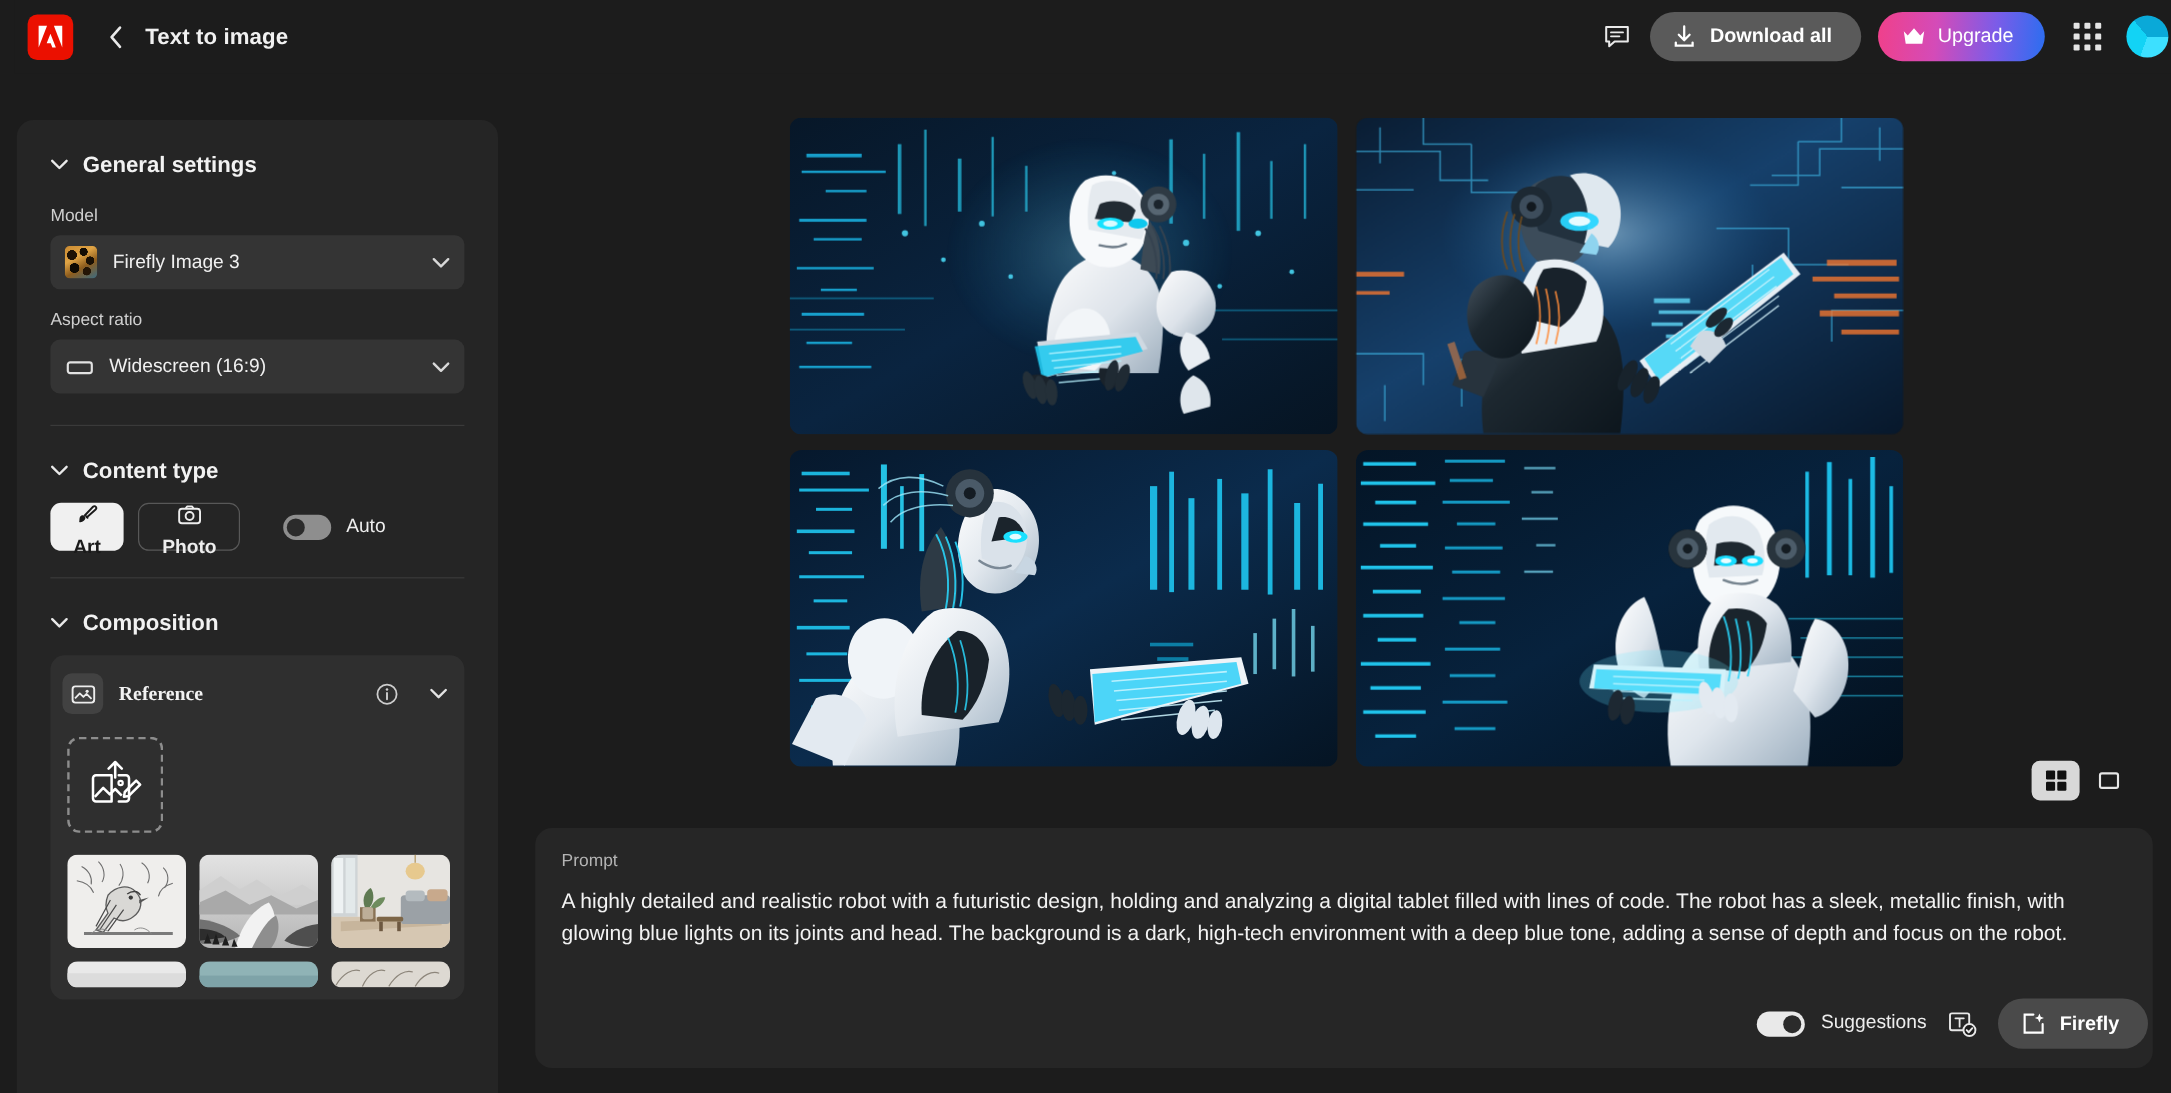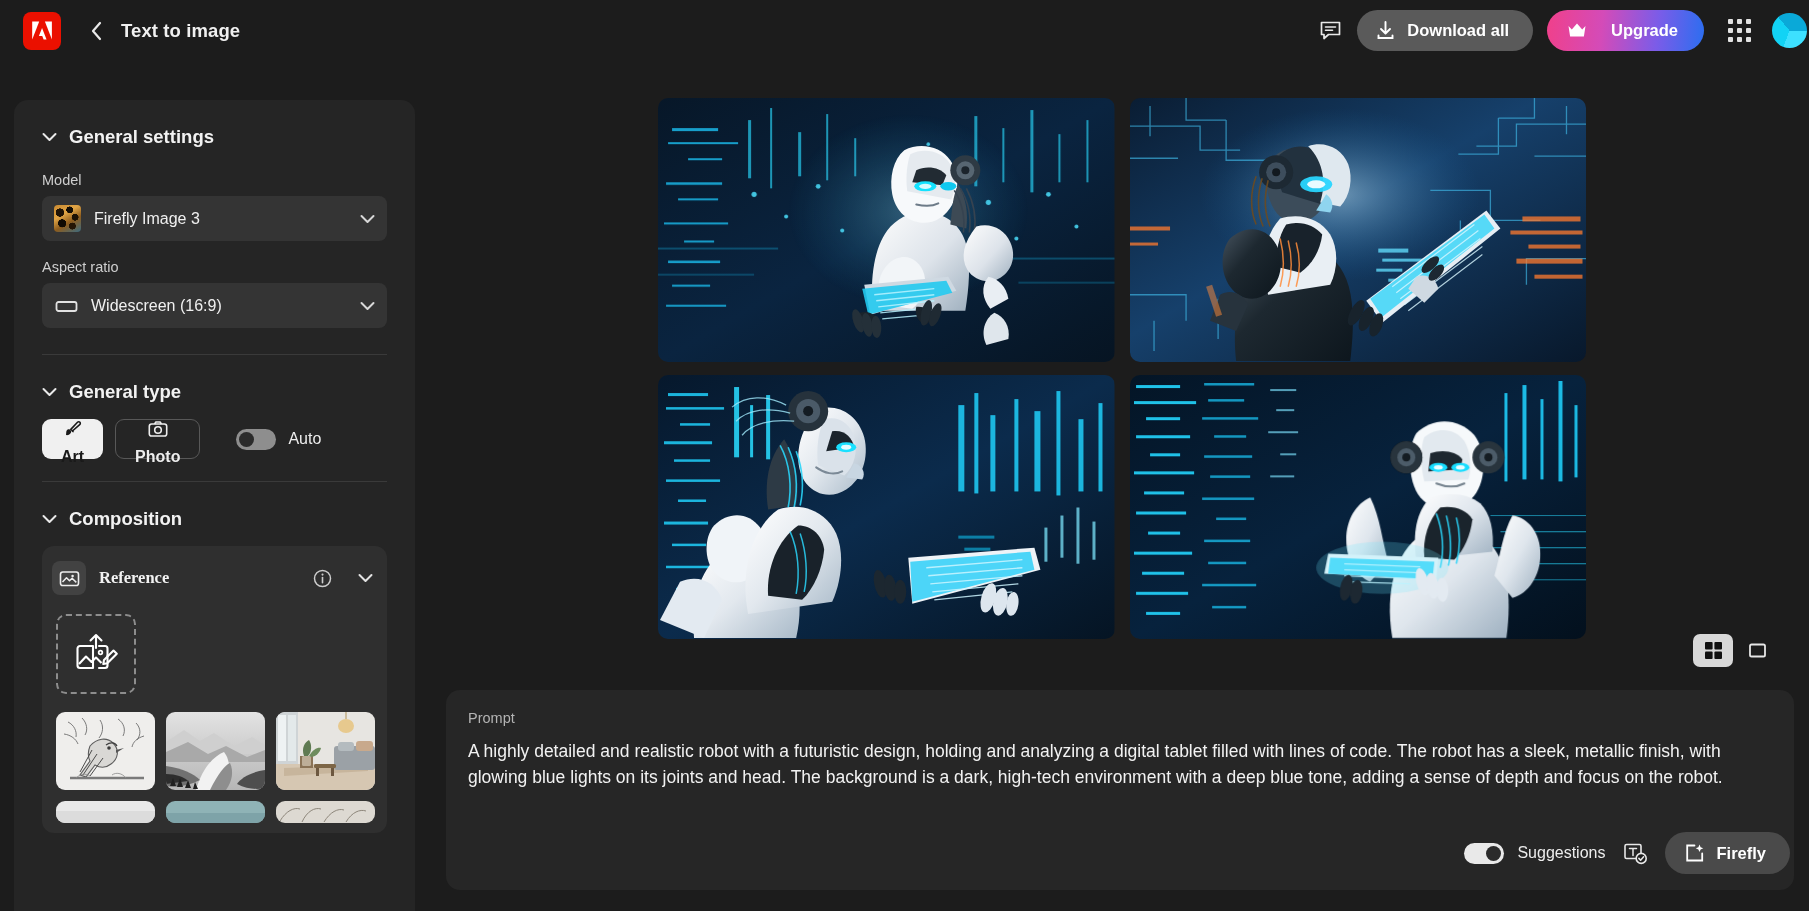--- a/index.html
+++ b/index.html
@@ -43,22 +43,22 @@
     background: #5a5a5a; border-radius: 21px;
     display: flex; align-items: center; gap: 11px;
     font-size: 16.5px; font-weight: 700; color: #fff;
     cursor: pointer; border: none;
   }
   .btn-upgrade {
     margin-left: 14px;
     height: 41px; padding: 0 26px 0 20px;
     background: linear-gradient(95deg, #f0408a 0%, #d44bb8 35%, #7b5ce8 70%, #2b6ef0 100%);
     border-radius: 21px;
-    display: flex; align-items: center; gap: 24px;
-    font-size: 16.5px; font-weight: 700; color: #fff;
+    display: flex; align-items: center; gap: 10px;
+    font-size: 16.5px; font-weight: 400; color: #fff;
     cursor: pointer; border: none;
   }
   .apps-grid {
     margin-left: 18px; width: 34px; height: 34px;
     display: grid; grid-template-columns: repeat(3, 5px);
     grid-template-rows: repeat(3, 5px); gap: 4px;
     align-content: center; justify-content: center; cursor: pointer;
   }
   .apps-grid i { background: #e4e4e4; border-radius: 1px; display:block; width:5px; height:5px; }
   .avatar {
@@ -294,21 +294,21 @@
     <div class="divider" style="margin-top:26px"></div>
   </div>
 
   <div class="section">
     <div class="section-head">
       <span>
         <svg width="15" height="10" viewBox="0 0 15 10">
             <path d="M1.5 2l6 6 6-6" fill="none" stroke="#e9e9e9" stroke-width="2" stroke-linecap="round" stroke-linejoin="round"></path>
           </svg>
       </span>
-      <span class="lbl">General type</span>
+      <span class="lbl">Content type</span>
     </div>
     <div class="ctype-row">
       <div class="pill active">
         <span>
           <svg width="19" height="19" viewBox="0 0 19 19">
               <path d="M3 16c1.5.5 3.5-.3 4.6-1.8 1-1.3.6-2.8-.5-3.5-1.2-.8-2.7-.3-3.4.9C3 12.9 3.3 14.8 3 16z" fill="#1a1a1a"></path>
               <path d="M7.8 10.4L14.5 3.3c.7-.7 1.8-.7 2.4 0 .6.7.5 1.7-.2 2.3l-7.3 6.4" fill="none" stroke="#1a1a1a" stroke-width="1.6" stroke-linecap="round"></path>
               <path d="M10 12.6l-1.4-1.6" stroke="#1a1a1a" stroke-width="1.5" stroke-linecap="round"></path>
             </svg>
         </span>

